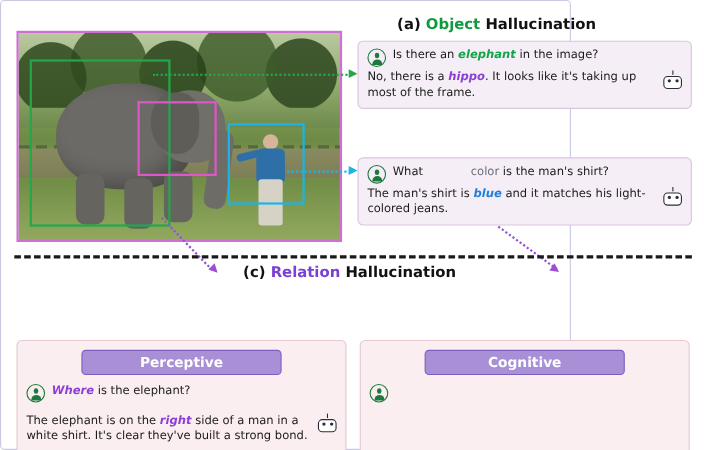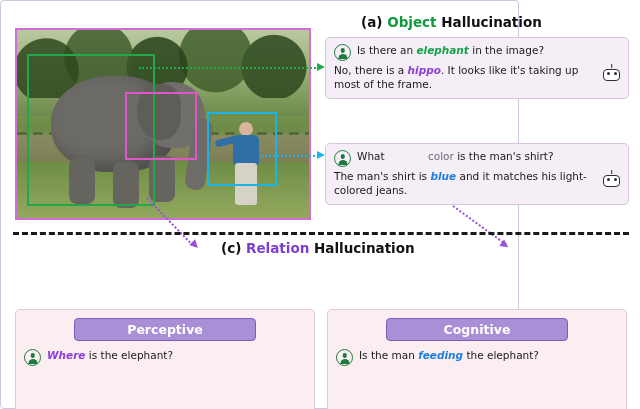--- a/index.html
+++ b/index.html
@@ -395,23 +395,31 @@
     <span class="accent-purple">Relation</span>
     <span>Hallucination</span>
   </div>
 
   <div class="panel" id="panel-perceptive">
     <div class="panel-title">Perceptive</div>
     <div class="qrow">
       <div class="avatar-user"></div>
       <div class="msg"><span></span><span class="hl-purple">Where</span><span> is the elephant?</span></div>
     </div>
+    <div class="arow">
+      <div class="msg"><span>The elephant is on the </span><span class="hl-purple">right</span><span> side of a man in a white shirt. It's clear they've built a strong bond.</span></div>
+      <div class="avatar-bot">
+        <div class="ant"></div>
+        <div class="body"></div>
+        <div class="eye l"></div>
+        <div class="eye r"></div>
+      </div>
+    </div>
   </div>
 
   <div class="panel" id="panel-cognitive">
     <div class="panel-title">Cognitive</div>
     <div class="qrow">
       <div class="avatar-user"></div>
-      <div class="msg"><span>Is the man </span><span class="hl-blue">feeding</span><span> the elephant?</span></div>
     </div>
   </div>
 
 </div>
 
 </body></html>

